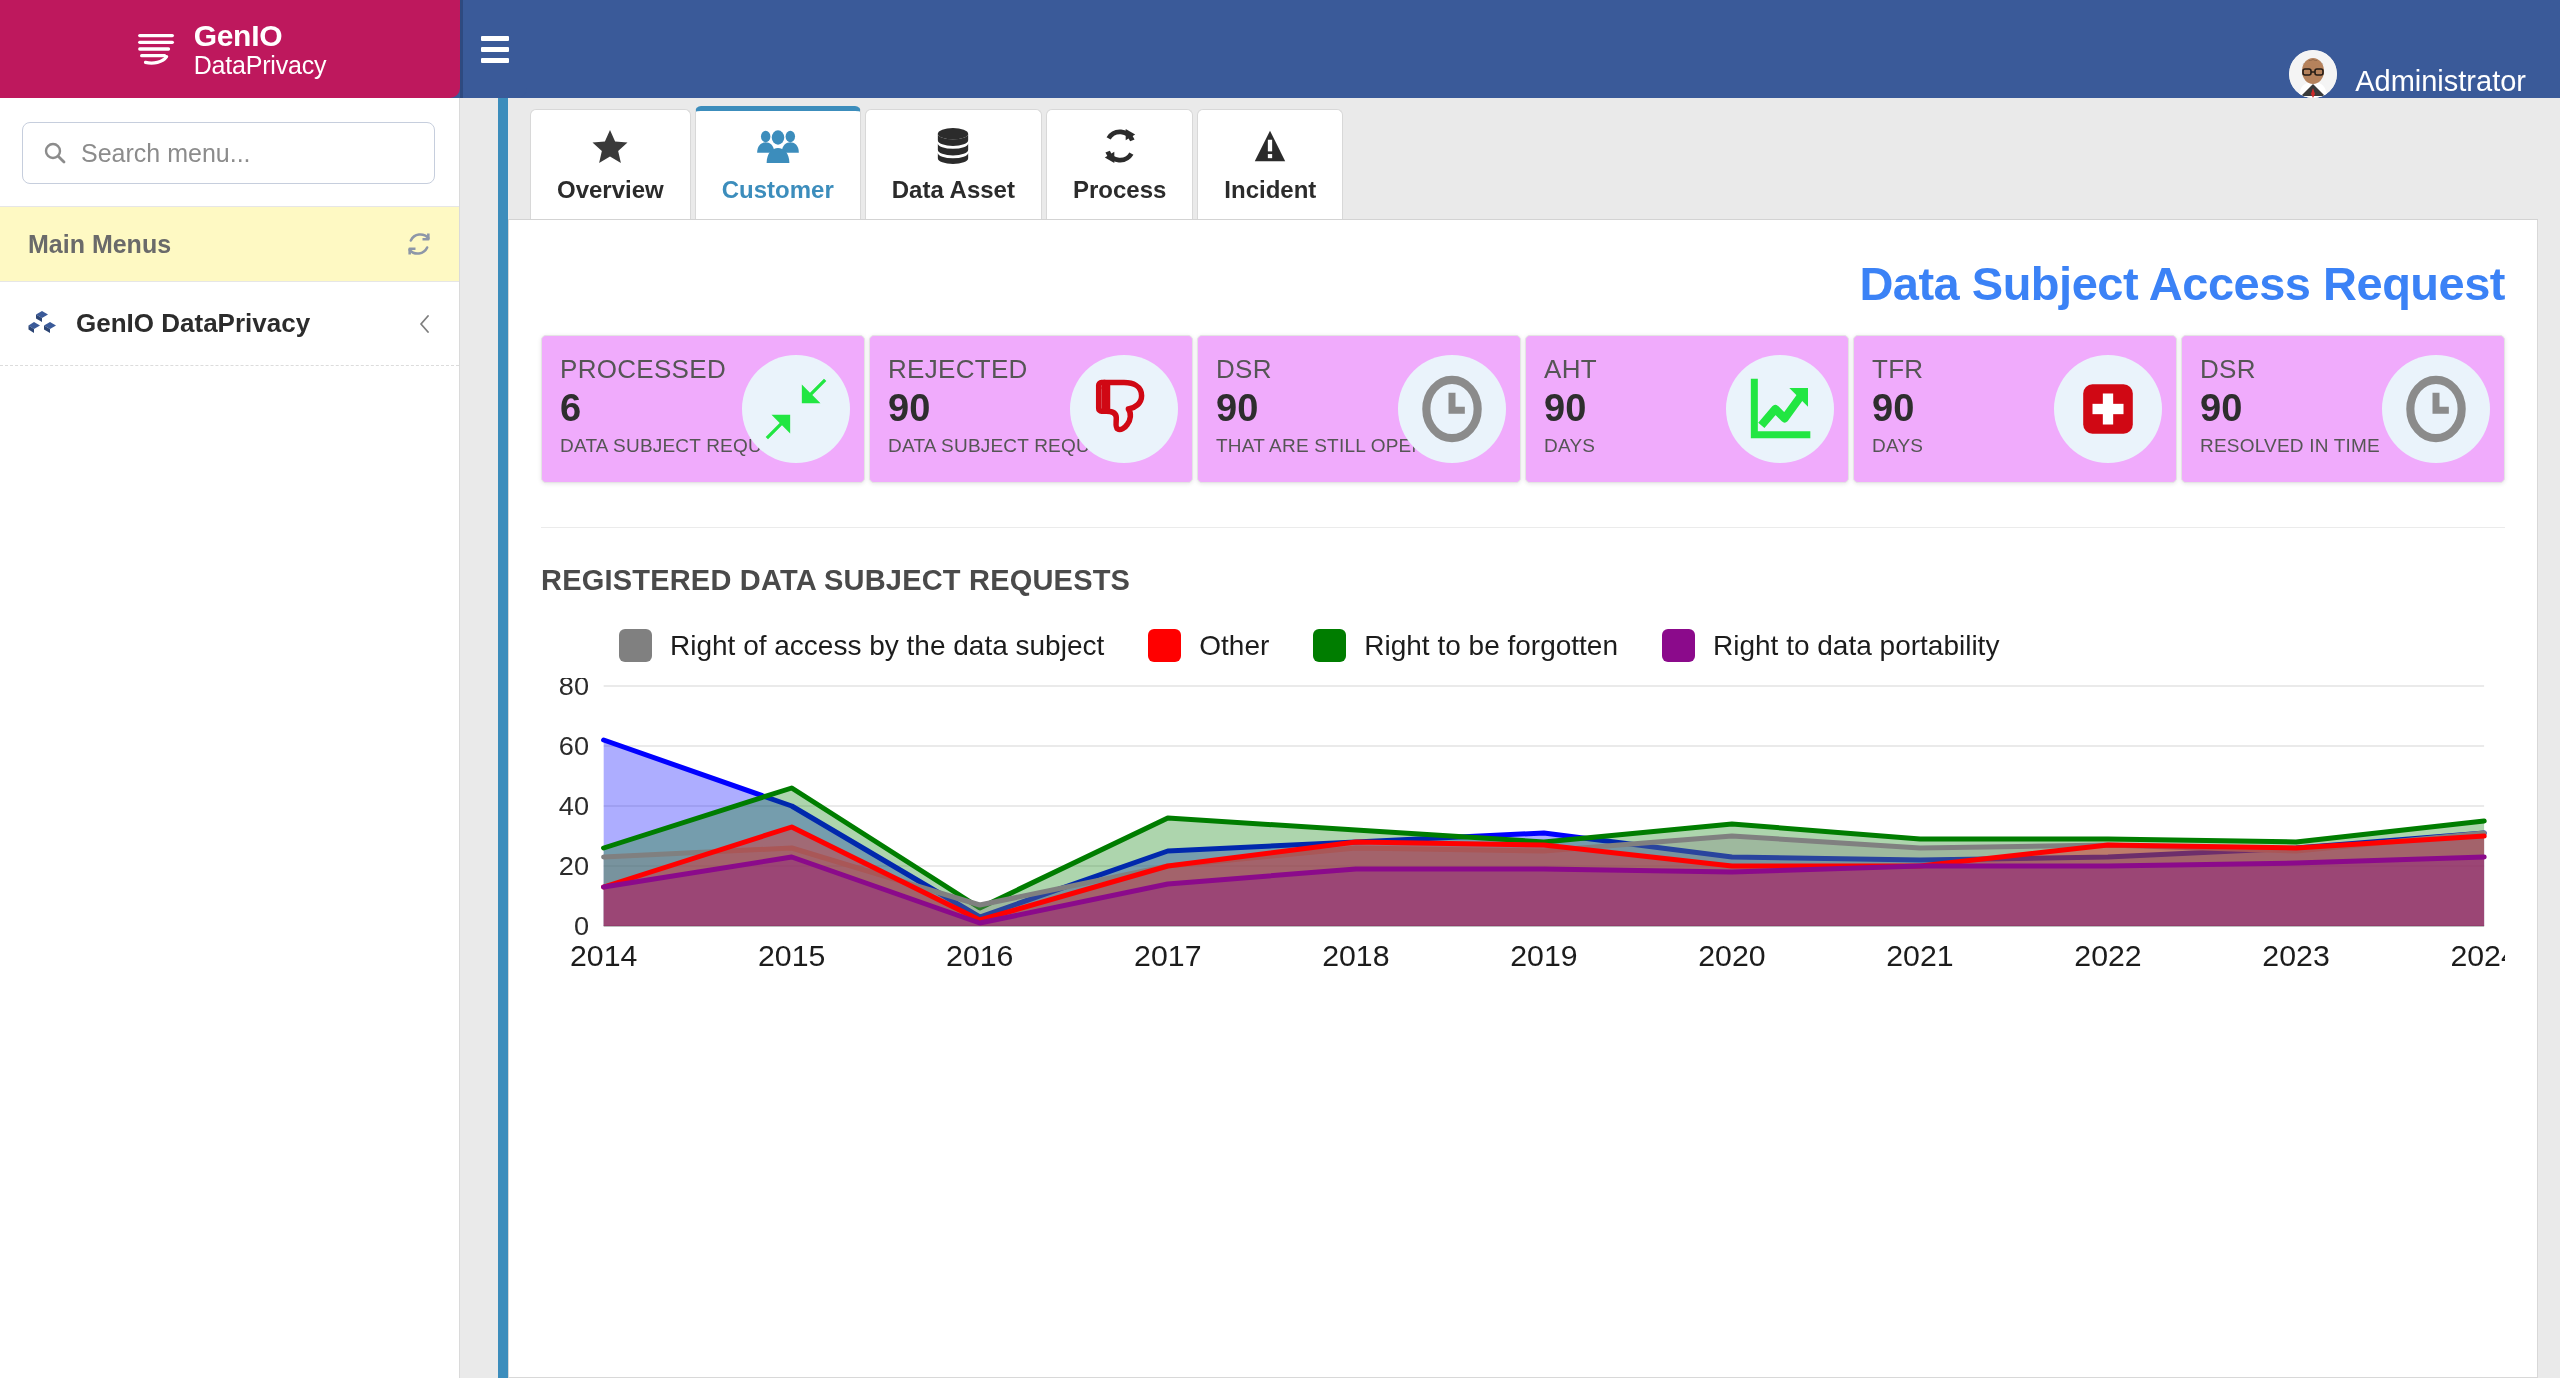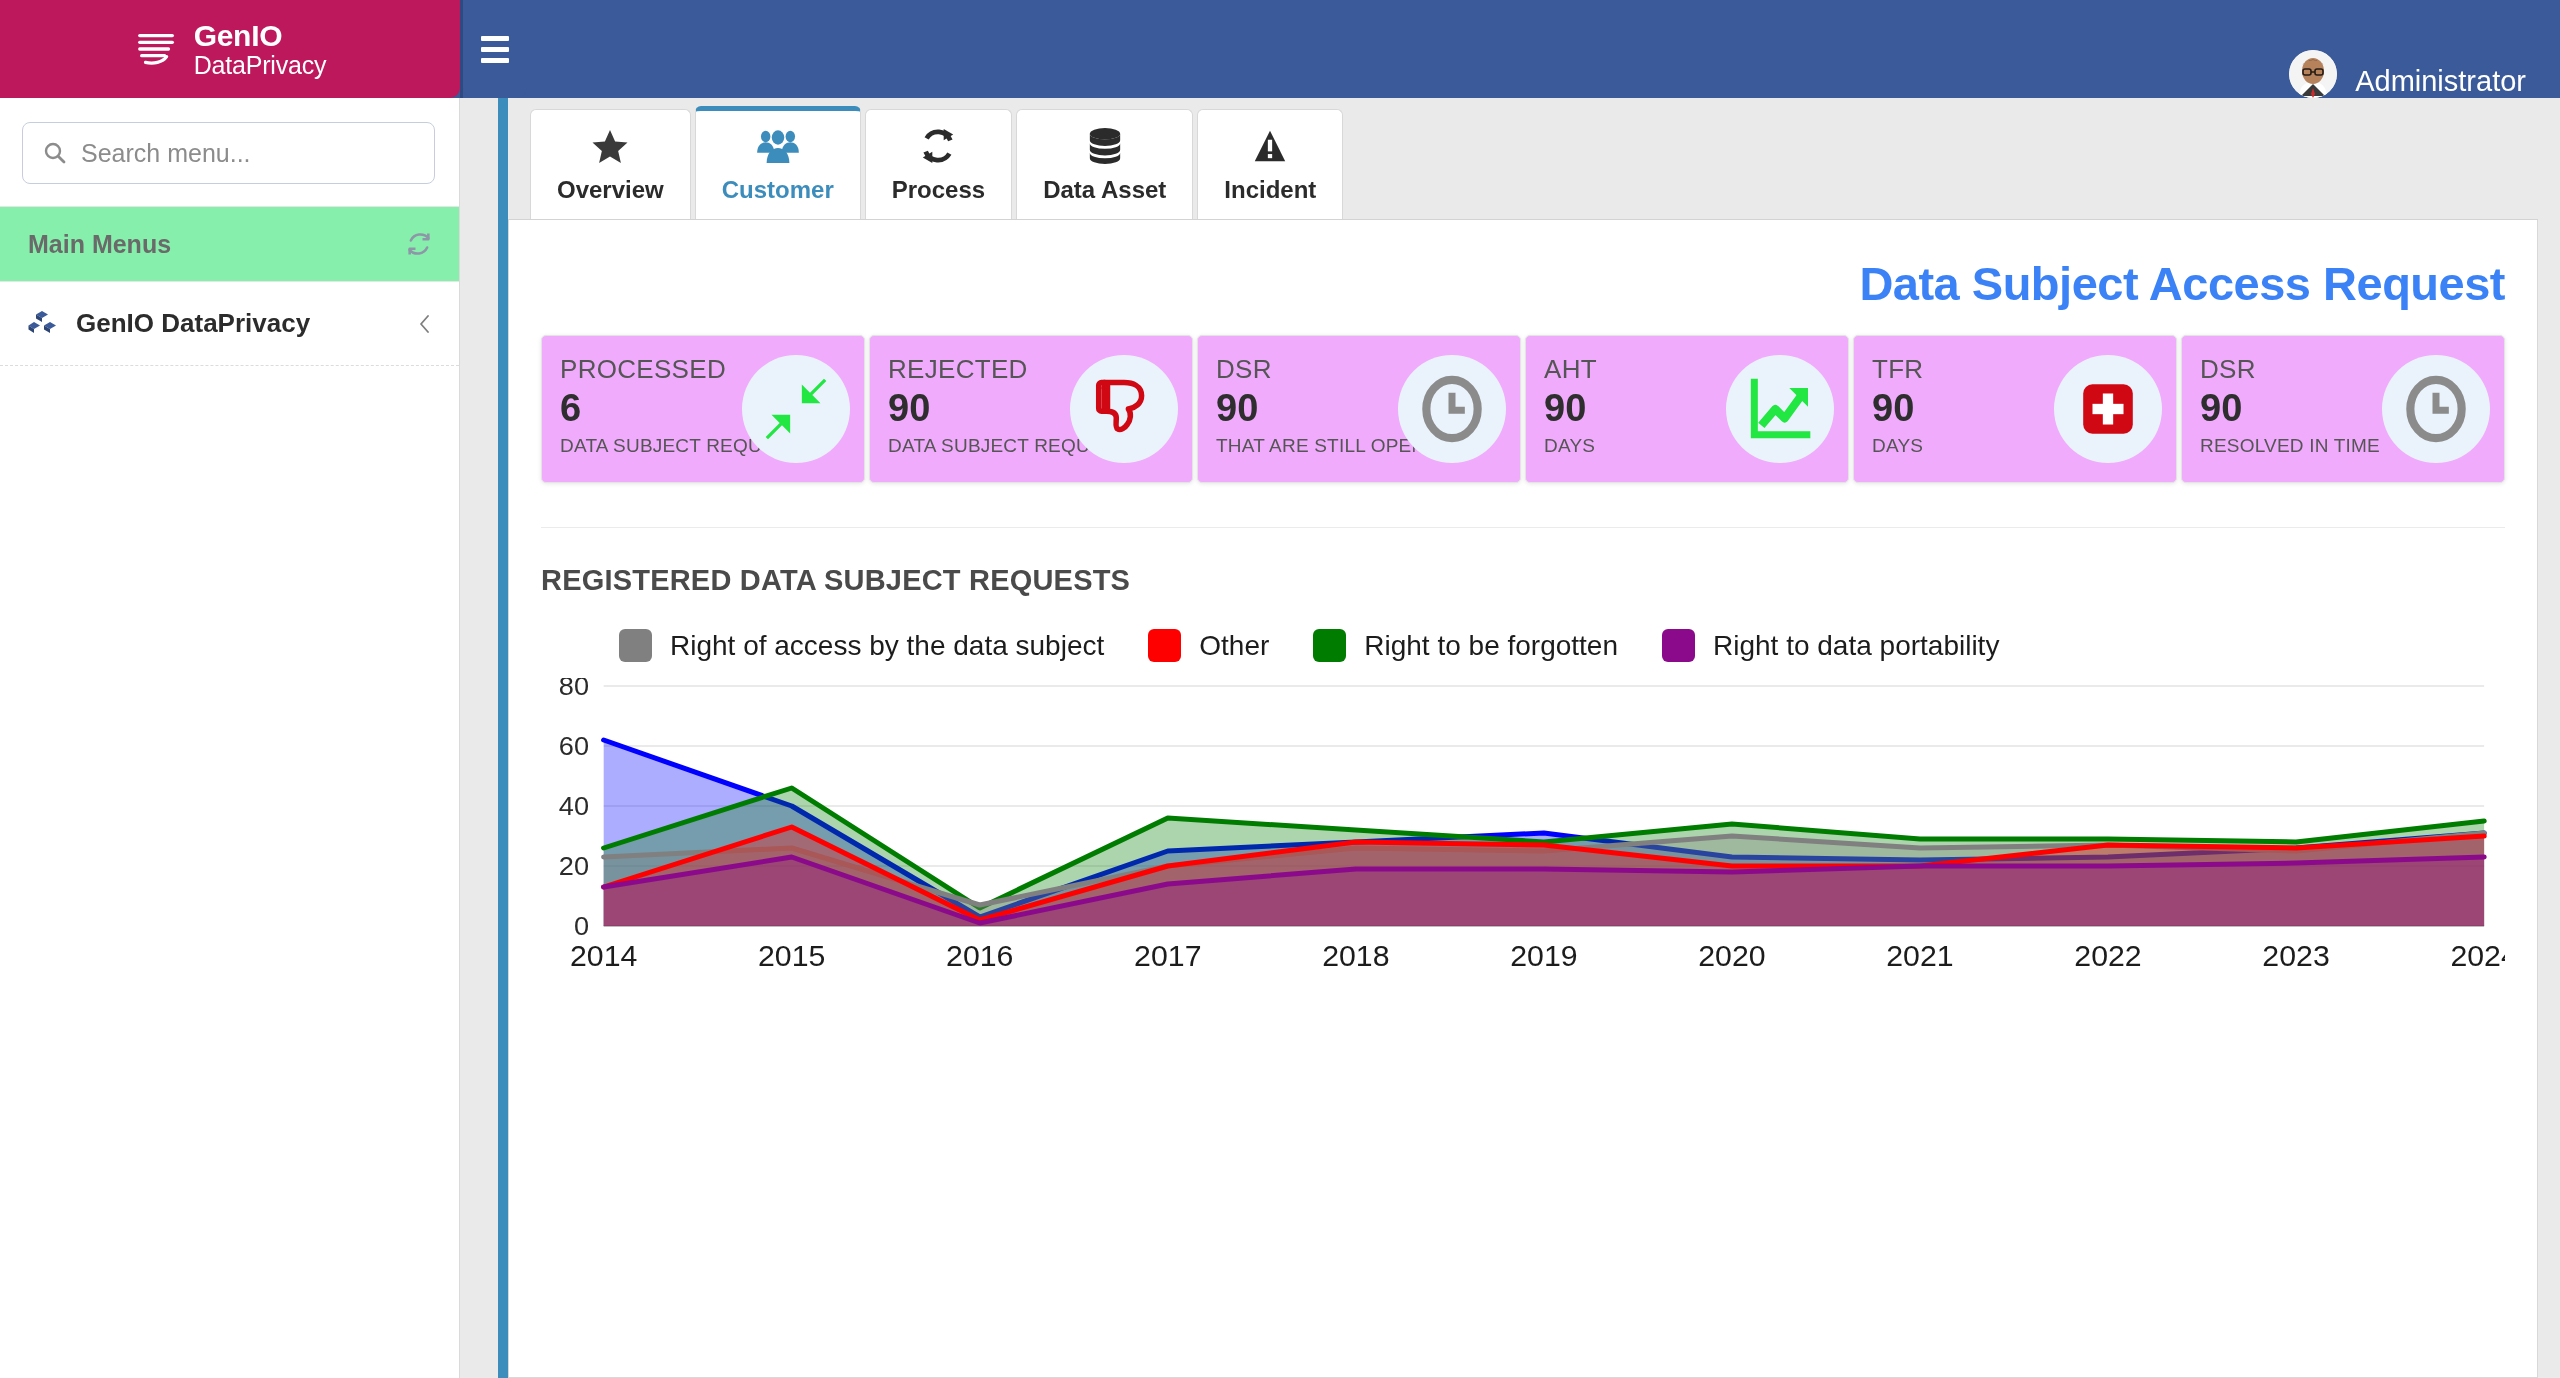--- a/index.html
+++ b/index.html
@@ -83,21 +83,21 @@
     display: flex; align-items: center;
     padding: 0 20px;
     gap: 14px;
     background: #fff;
     cursor: text;
   }
   .search-icon { width: 24px; height: 24px; flex: 0 0 24px; }
   .search-placeholder { color: #8c8c8c; font-size: 25px; }
 
   .menus-header {
-    background: #86efac;
+    background: #fef9c3;
     border-top: 1px solid #e6e6e6;
     border-bottom: 1px solid #e6e6e6;
     height: 76px;
     display: flex; align-items: center; justify-content: space-between;
     padding: 0 26px 0 28px;
   }
   .menus-title { font-size: 25px; font-weight: bold; color: #6a6a6a; }
   .refresh-icon { width: 28px; height: 28px; cursor: pointer; }
 
   .menu-item {
@@ -383,42 +383,42 @@
                   <ellipse cx="23" cy="10" rx="6.6" ry="7.6"></ellipse>
                   <path d="M11 37 C11 26 17 21 23 21 C29 21 35 26 35 37 Z"></path>
                 </g>
               </svg>
             </span>
             <span class="tab-label">Customer</span>
           </div>
 
           <div class="tab">
             <span class="tab-icon">
-              <svg viewBox="0 0 40 40" width="38" height="38">
-                <path d="M33 14 A14 14 0 0 0 8 12" fill="none" stroke="#2b2b2b" stroke-width="5" stroke-linecap="butt"></path>
-                <path d="M7 26 A14 14 0 0 0 32 28" fill="none" stroke="#2b2b2b" stroke-width="5" stroke-linecap="butt"></path>
-                <path d="M26 2 L36 8 L26 14 Z" fill="#2b2b2b"></path>
-                <path d="M14 38 L4 32 L14 26 Z" fill="#2b2b2b"></path>
-              </svg>
-            </span>
-            <span class="tab-label">Process</span>
-          </div>
-
-          <div class="tab">
-            <span class="tab-icon">
               <svg viewBox="0 0 38 40" width="36" height="38">
                 <g fill="#2b2b2b">
                   <ellipse cx="19" cy="7" rx="16" ry="6"></ellipse>
                   <path d="M3 7 v7 a16 6 0 0 0 32 0 v-7 a16 6 0 0 1 -32 0Z"></path>
                   <path d="M3 17 v7 a16 6 0 0 0 32 0 v-7 a16 6 0 0 1 -32 0Z"></path>
                   <path d="M3 27 v6 a16 6 0 0 0 32 0 v-6 a16 6 0 0 1 -32 0Z"></path>
                 </g>
               </svg>
             </span>
             <span class="tab-label">Data Asset</span>
+          </div>
+
+          <div class="tab">
+            <span class="tab-icon">
+              <svg viewBox="0 0 40 40" width="38" height="38">
+                <path d="M33 14 A14 14 0 0 0 8 12" fill="none" stroke="#2b2b2b" stroke-width="5" stroke-linecap="butt"></path>
+                <path d="M7 26 A14 14 0 0 0 32 28" fill="none" stroke="#2b2b2b" stroke-width="5" stroke-linecap="butt"></path>
+                <path d="M26 2 L36 8 L26 14 Z" fill="#2b2b2b"></path>
+                <path d="M14 38 L4 32 L14 26 Z" fill="#2b2b2b"></path>
+              </svg>
+            </span>
+            <span class="tab-label">Process</span>
           </div>
 
           <div class="tab">
             <span class="tab-icon">
               <svg viewBox="0 0 38 38" width="34" height="36">
                 <path d="M19 2 L36 36 L2 36 Z" fill="#2b2b2b"></path>
                 <rect x="16.6" y="12" width="4.8" height="13" fill="#ffffff"></rect>
                 <rect x="16.6" y="28" width="4.8" height="4.6" fill="#ffffff"></rect>
               </svg>
             </span>

